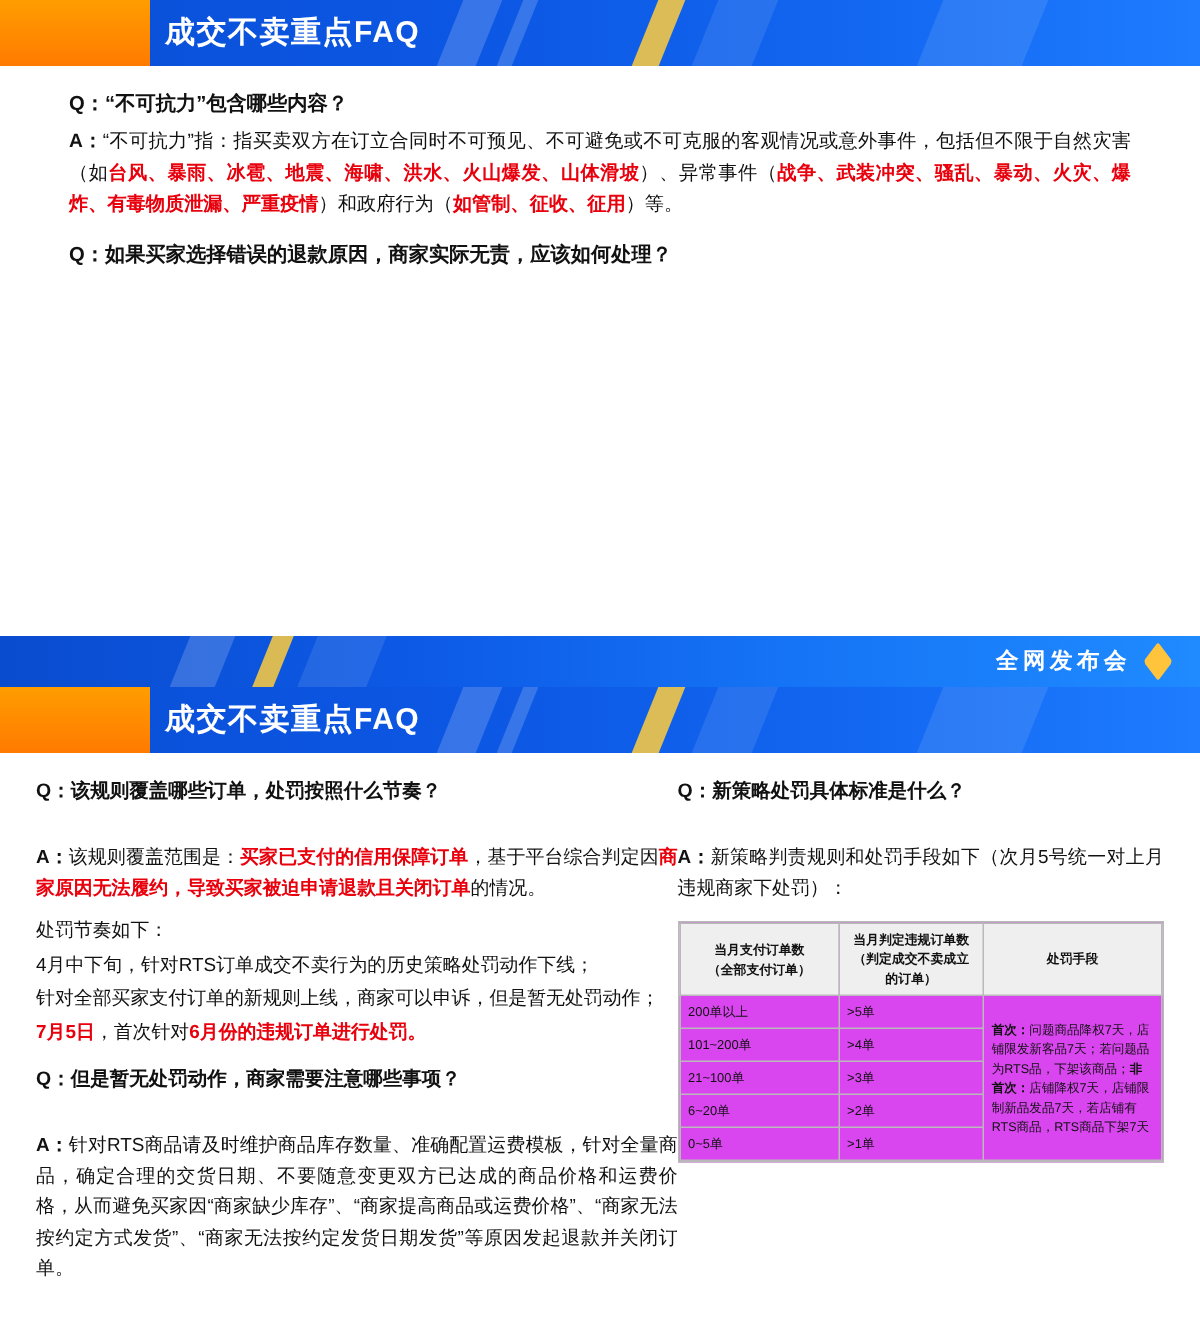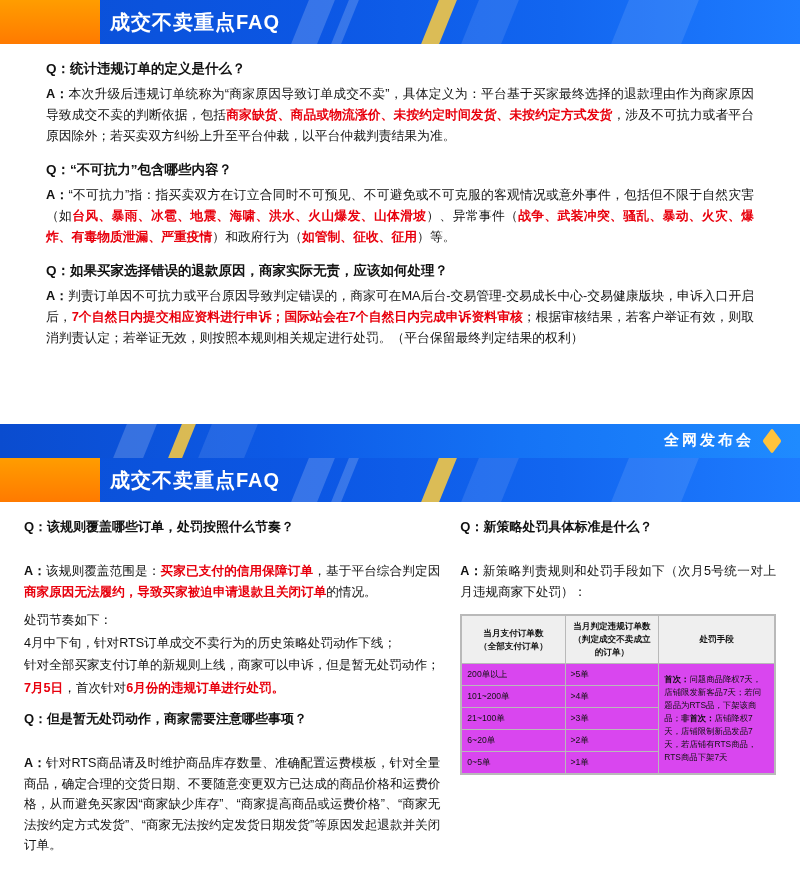--- a/index.html
+++ b/index.html
@@ -150,21 +150,20 @@
     line-height: 28px;
   }
   .s2-body {
     position: absolute;
     left: 0; top: 44px;
     width: 800px;
     height: 380px;
     box-sizing: border-box;
     padding: 14px 24px 0 24px;
     display: flex;
-    gap: 20px;
   }
   .col { box-sizing: border-box; }
   .col-left { width: 430px; }
   .col-right { width: 326px; }
   .q2 {
     font-size: 13px;
     font-weight: bold;
     color: #111;
     line-height: 21px;
     margin-bottom: 2px;
@@ -227,33 +226,28 @@
       <div class="s1-header-orangebar"></div>
       <div class="deco-diag" style="left:300px; top:-10px; width:26px; height:64px;"></div>
       <div class="deco-diag" style="left:340px; top:-10px; width:10px; height:64px;"></div>
       <div class="deco-diag y" style="left:430px; top:-10px; width:18px; height:64px;"></div>
       <div class="deco-diag" style="left:470px; top:-10px; width:40px; height:64px; background:rgba(255,255,255,0.10);"></div>
       <div class="deco-diag" style="left:620px; top:-10px; width:70px; height:64px; background:rgba(255,255,255,0.10);"></div>
       <div class="s1-title">成交不卖重点FAQ</div>
     </div>
 
     <div class="s1-body">
-      <div class="qa">
-        <div class="q">Q：统计违规订单的定义是什么？</div>
-        <div class="a"><span class="lbl">A：</span><span class="rich"><span>本次升级后违规订单统称为“商家原因导致订单成交不卖”，具体定义为：平台基于买家最终选择的退款理由作为商家原因导致成交不卖的判断依据，包括</span><span class="red">商家缺货、商品或物流涨价、未按约定时间发货、未按约定方式发货</span><span>，涉及不可抗力或者平台原因除外；若买卖双方纠纷上升至平台仲裁，以平台仲裁判责结果为准。</span></span></div>
-      </div>
 
       <div class="qa">
         <div class="q">Q：“不可抗力”包含哪些内容？</div>
         <div class="a"><span class="lbl">A：</span><span class="rich"><span>“不可抗力”指：指买卖双方在订立合同时不可预见、不可避免或不可克服的客观情况或意外事件，包括但不限于自然灾害（如</span><span class="red">台风、暴雨、冰雹、地震、海啸、洪水、火山爆发、山体滑坡</span><span>）、异常事件（</span><span class="red">战争、武装冲突、骚乱、暴动、火灾、爆炸、有毒物质泄漏、严重疫情</span><span>）和政府行为（</span><span class="red">如管制、征收、征用</span><span>）等。</span></span></div>
       </div>
 
       <div class="qa">
         <div class="q">Q：如果买家选择错误的退款原因，商家实际无责，应该如何处理？</div>
-        <div class="a"><span class="lbl">A：</span><span class="rich"><span>判责订单因不可抗力或平台原因导致判定错误的，商家可在MA后台-交易管理-交易成长中心-交易健康版块，申诉入口开启后，</span><span class="red">7个自然日内提交相应资料进行申诉；国际站会在7个自然日内完成申诉资料审核</span><span>；根据审核结果，若客户举证有效，则取消判责认定；若举证无效，则按照本规则相关规定进行处罚。（平台保留最终判定结果的权利）</span></span></div>
       </div>
     </div>
   </section>
 
   <div class="band">
     <div class="deco-diag" style="left:120px; top:-10px; width:30px; height:54px;"></div>
     <div class="deco-diag y" style="left:175px; top:-10px; width:14px; height:54px;"></div>
     <div class="deco-diag" style="left:205px; top:-10px; width:46px; height:54px; background:rgba(255,255,255,0.10);"></div>
     <div class="band-label">全网发布会</div>
     <div class="band-kite"></div>

